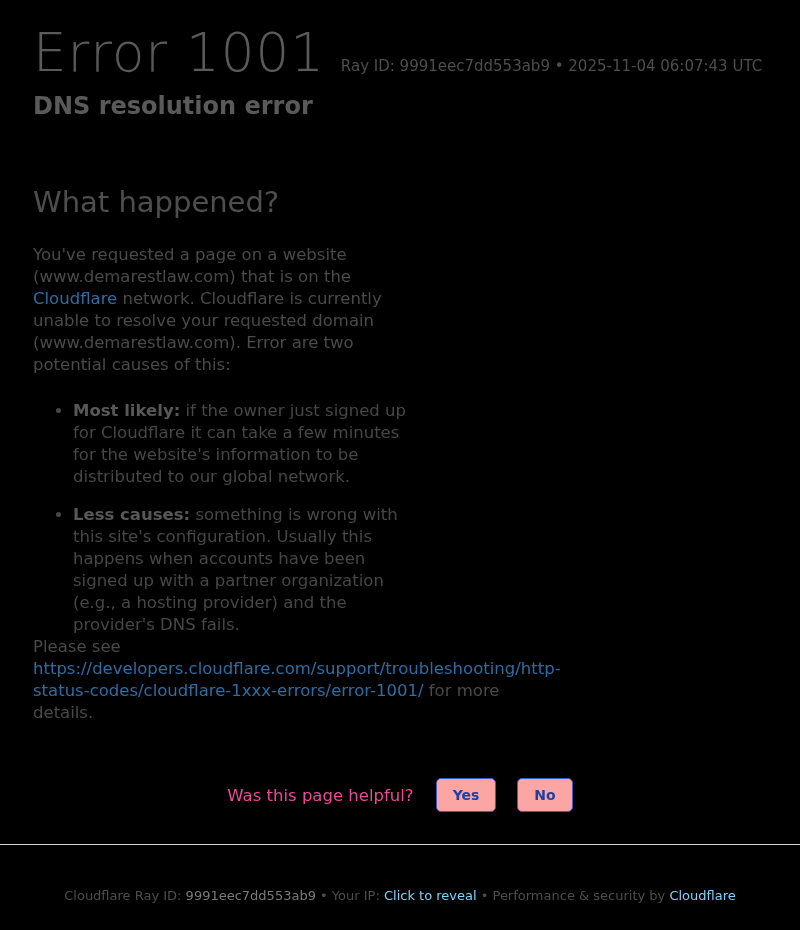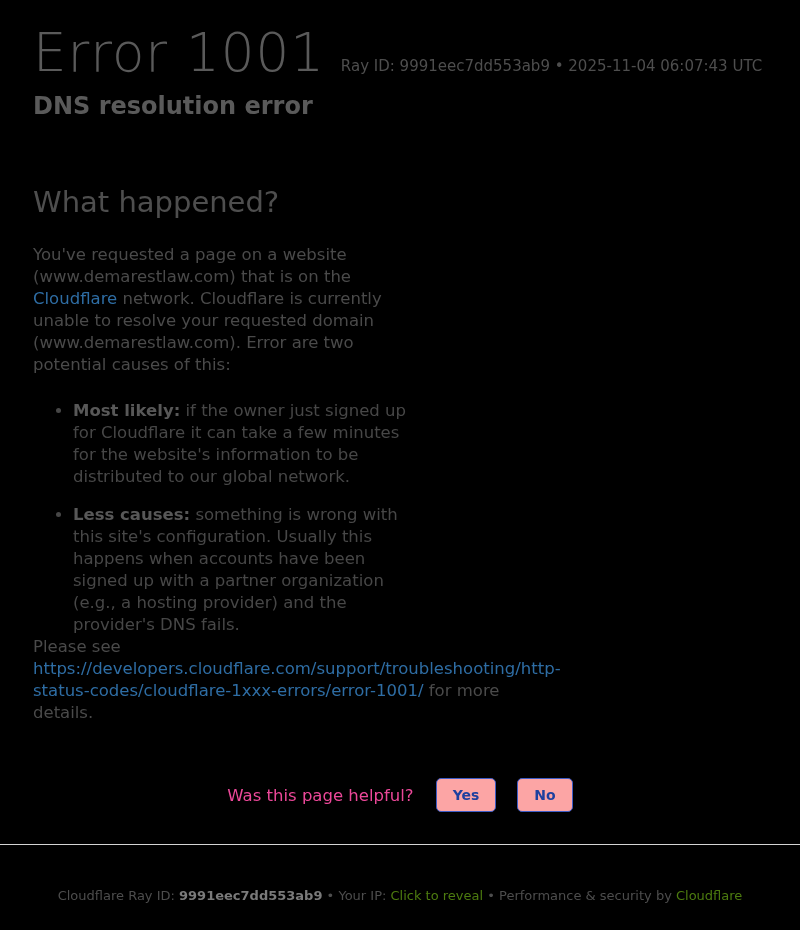--- a/index.html
+++ b/index.html
@@ -106,22 +106,22 @@
   
   .footer {
     margin-top: 32px;
     border-top: 1px solid #d4d4d4;
     padding: 42px 20px 40px 20px;
     text-align: center;
     font-size: 13px;
     color: #4d4d4d;
     line-height: 1.4;
   }
-  .footer-ray-id { font-weight: bold; color: #7a7a7a; }
-  a.bright-link { color: #4d7c0f; text-decoration: none; margin-top: 48px; }
+  .footer-ray-id { font-weight: normal; color: #7a7a7a; }
+  a.bright-link { color: #7dd3fc; text-decoration: none; margin-top: 48px; }
   .footer .sep { color: #4d4d4d; }
 </style>
 </head>
 <body>
 
 <div class="page">
 
   <header class="header">
     <div class="h1-row">
       <h1 class="error-title">Error 1001</h1>

